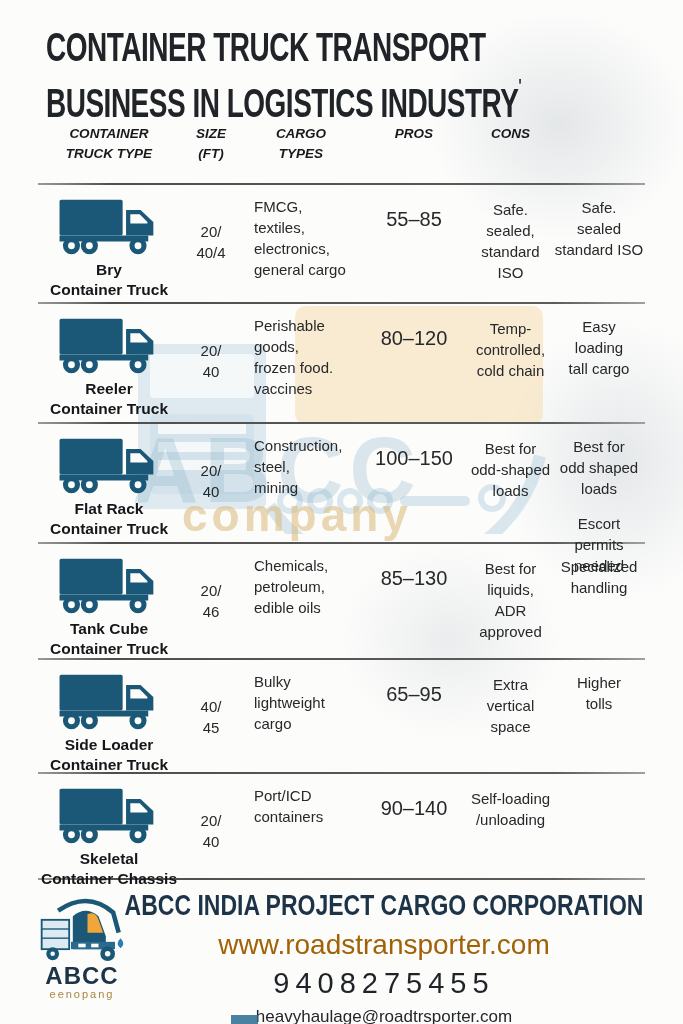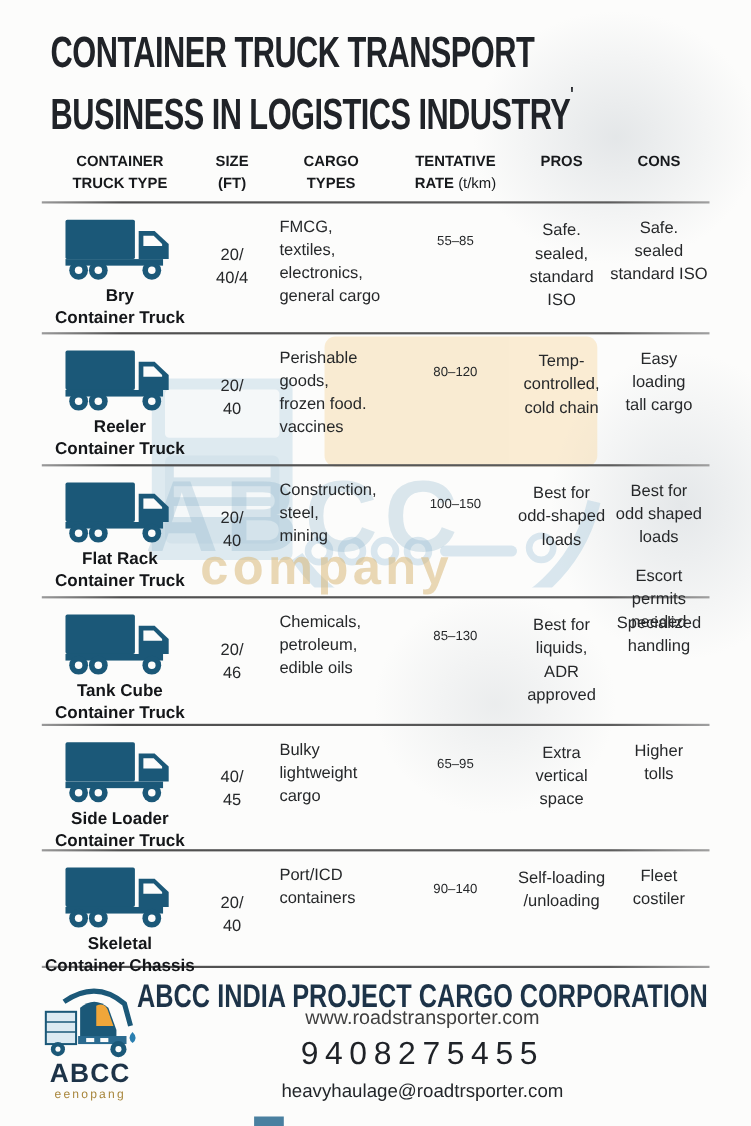--- a/index.html
+++ b/index.html
@@ -25,48 +25,48 @@
   .bottom-tab { position:absolute; left:231px; bottom:0; width:27px; height:9px; background:#2a6a8f; opacity:.85; }
   
   .title {
     position:absolute; left:46px; top:28px;
     font-size:28px; font-weight:bold; letter-spacing:-0.5px; line-height:27px;
     color:#202328; transform:scaleY(1.42); transform-origin:top left; white-space:nowrap;
   }
   .title .mark { font-size:13px; vertical-align:18px; }
   
   .grid-cols { display:grid; grid-template-columns:142px 62px 118px 108px 85px 92px; }
-  .thead { position:absolute; left:38px; top:137px; width:607px; font-weight:bold; font-size:13.5px; line-height:20px; color:#17191c; text-align:center; }
+  .thead { position:absolute; left:38px; top:124px; width:607px; font-weight:bold; font-size:13.5px; line-height:20px; color:#17191c; text-align:center;font-style:italic; }
   .thead .light { font-weight:normal; }
   .tbody { position:absolute; left:0; top:183px; width:683px; }
   .sep { height:2px; margin:0 38px; background:linear-gradient(to right,#9a9a9a,#4f4f4f 12%,#5c5c5c 85%,#a0a0a0); }
   .row { margin-left:38px; width:607px; }
   .r1 { height:117px; } .r2 { height:118px; } .r3 { height:118px; }
   .r4 { height:114px; } .r5 { height:112px; } .r6 { height:104px; }
   .cell { font-size:15px; line-height:21px; }
   .ws { white-space:pre-line; }
   .c-truck { text-align:center; padding-top:13px; }
   .truck-icon svg { display:block; margin:0 auto; }
   .truck-fill { fill:#1b5878; }
   .truck-name { font-weight:bold; font-size:15.5px; line-height:20px; color:#141619; margin-top:4px; }
   .c-size  { text-align:center; padding-top:36px; }
   .c-cargo { text-align:left; padding-top:11px; padding-left:12px; }
-  .c-rate  { text-align:center; padding-top:24px; font-size:12px; }
+  .c-rate  { text-align:center; padding-top:24px; font-size:20px; }
   .c-pros  { text-align:center; padding-top:14px; }
   .c-cons  { text-align:center; padding-top:12px; }
   .cons-extra { margin-top:14px; }
   .cons-extra:empty { display:none; }
   
   .footer { position:absolute; left:0; top:888px; width:683px; }
   .f-logo { position:absolute; left:30px; top:8px; width:104px; text-align:center; }
   .f-logo-text { font-weight:bold; font-size:24px; letter-spacing:1px; color:#1d3348; line-height:24px; margin-top:-2px; }
   .f-logo-tagline { font-weight:normal; font-size:11px; letter-spacing:2px; color:#a8863c; line-height:13px; }
   .f-text { position:absolute; left:104px; top:0; width:560px; text-align:center; color:#1f2530; }
   .f-company { font-weight:bold; font-size:23px; color:#1d3348; transform:scaleY(1.3); transform-origin:center top; white-space:nowrap; }
-  .f-site  { font-size:18px; color:#404040; }
+  .f-site  { margin-top:14px; font-size:28px; color:#a16207; }
   .f-phone { margin-top:6px; font-size:29px; letter-spacing:6px; color:#1f2227; }
   .f-email { margin-top:7px; font-size:17px; color:#23262a; }
 </style>
 </head>
 <body>
 
 <div class="page">
 
   <div class="blob b1"></div>
   <div class="blob b2"></div>
@@ -103,24 +103,20 @@
     </div>
     <div>
       <div>SIZE</div>
       <div>(FT)</div>
     </div>
     <div>
       <div>CARGO</div>
       <div>TYPES</div>
     </div>
     <div>
-      <div>TENTATIVE</div>
-      <div><span>RATE</span> <span class="light">(t/km)</span></div>
-    </div>
-    <div>
       <div>PROS</div>
     </div>
     <div>
       <div>CONS</div>
     </div>
   </div>
 
   <div class="tbody">
     <div class="sep"></div>
 
@@ -330,25 +326,20 @@
         <div class="truck-name ws">Skeletal
 Container Chassis</div>
       </div>
       <div class="cell c-size ws">20/
 40</div>
       <div class="cell c-cargo ws">Port/ICD
 containers</div>
       <div class="cell c-rate">90–140</div>
       <div class="cell c-pros ws">Self-loading
 /unloading</div>
-      <div class="cell c-cons">
-        <div class="ws">Fleet
-costiler</div>
-
-      </div>
     </div>
     <div class="sep"></div>
   </div>
 
   <div class="footer">
     <div class="f-logo">
       <svg width="92" height="66" viewBox="0 0 100 72">
         <path d="M24 16 Q56 -6 84 18 L90 40" fill="none" stroke="#1b5878" stroke-width="5"></path>
         <rect x="6" y="26" width="30" height="32" fill="#dceaf2" stroke="#1b5878" stroke-width="2"></rect>
         <line x1="6" y1="36" x2="36" y2="36" stroke="#1b5878" stroke-width="1.5"></line>

